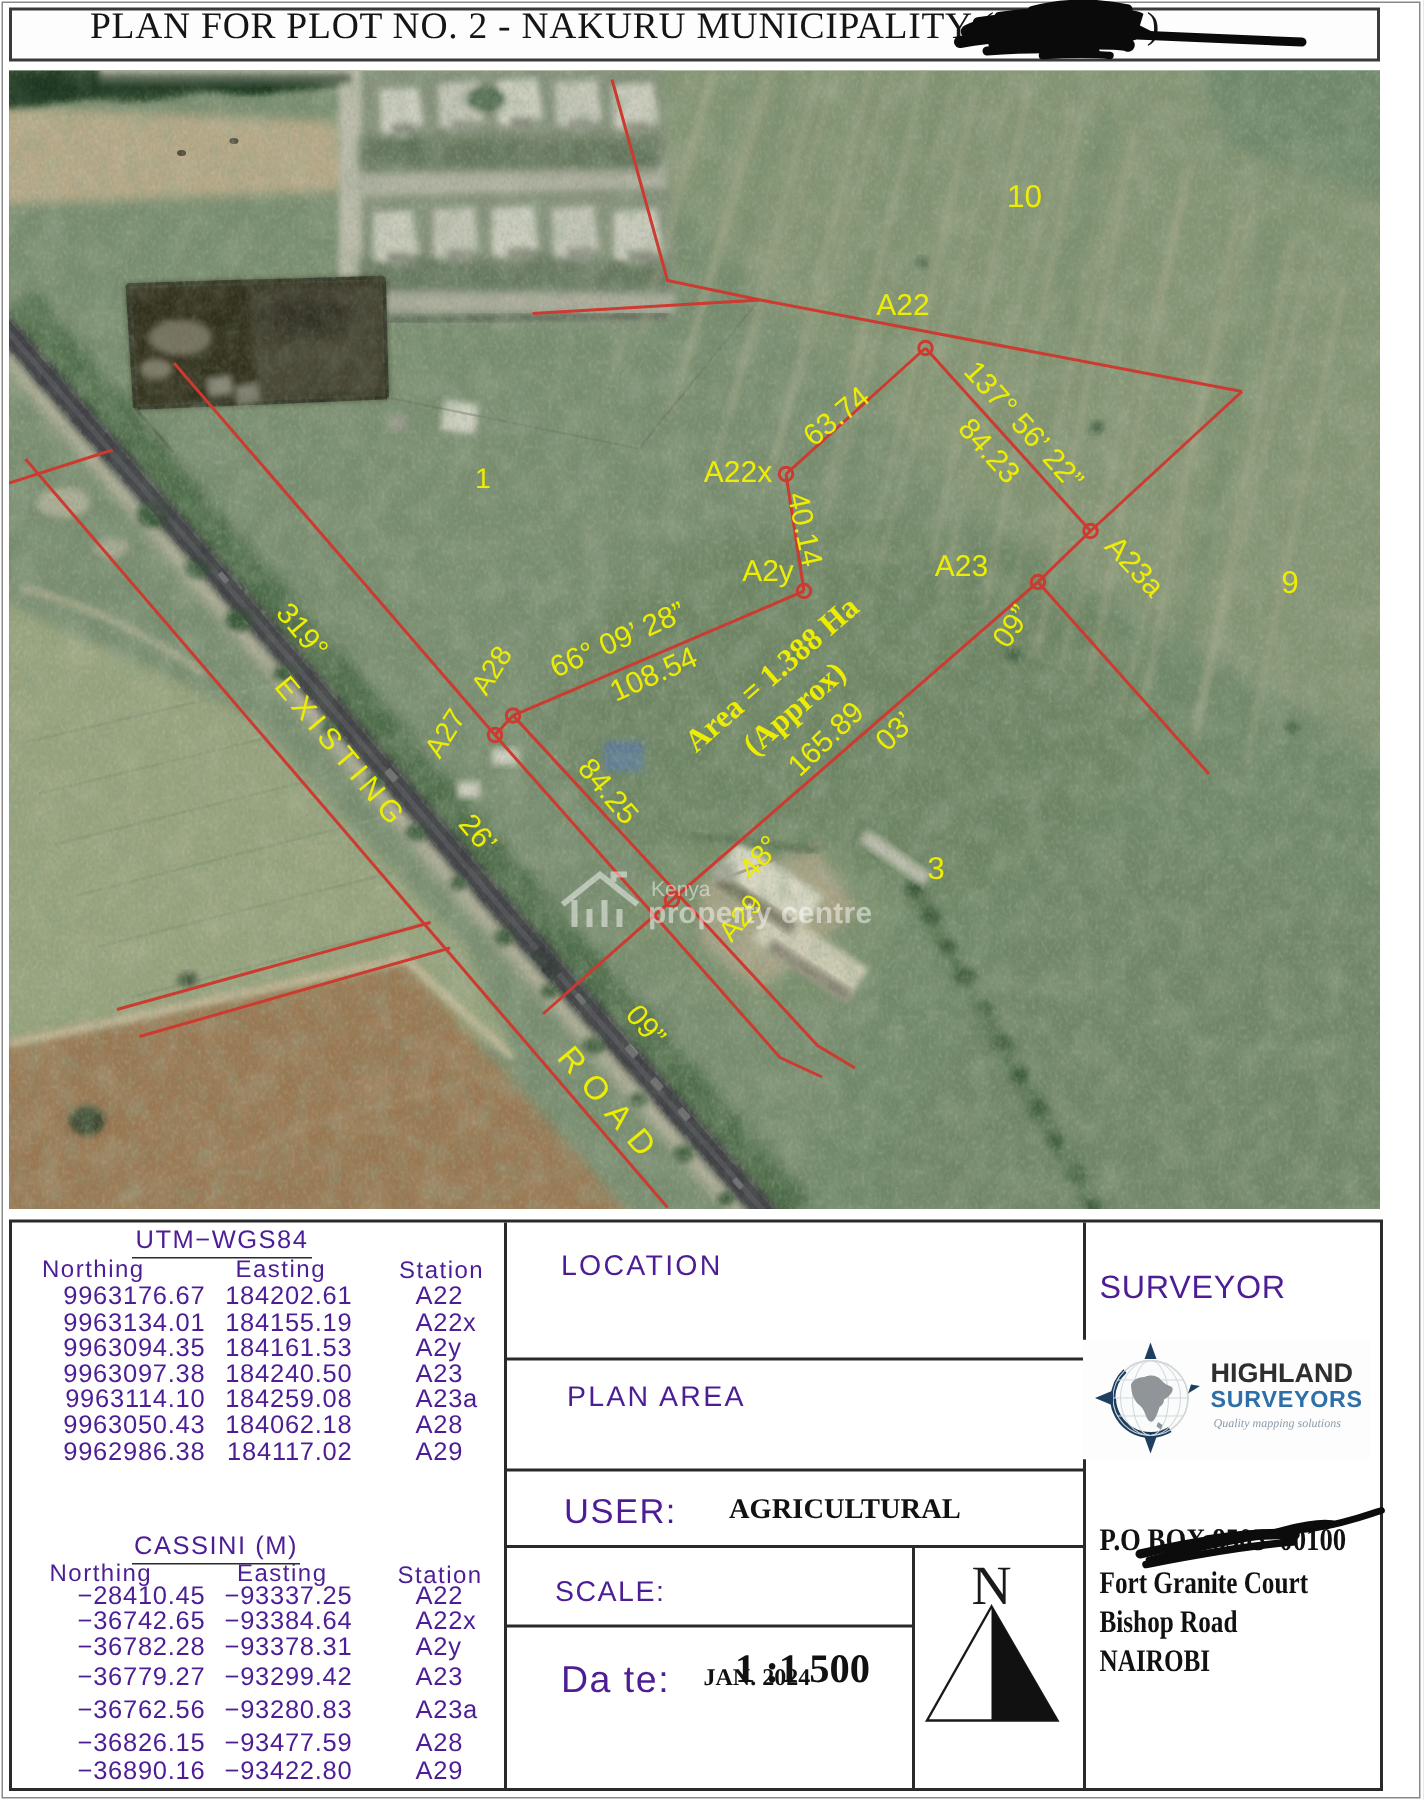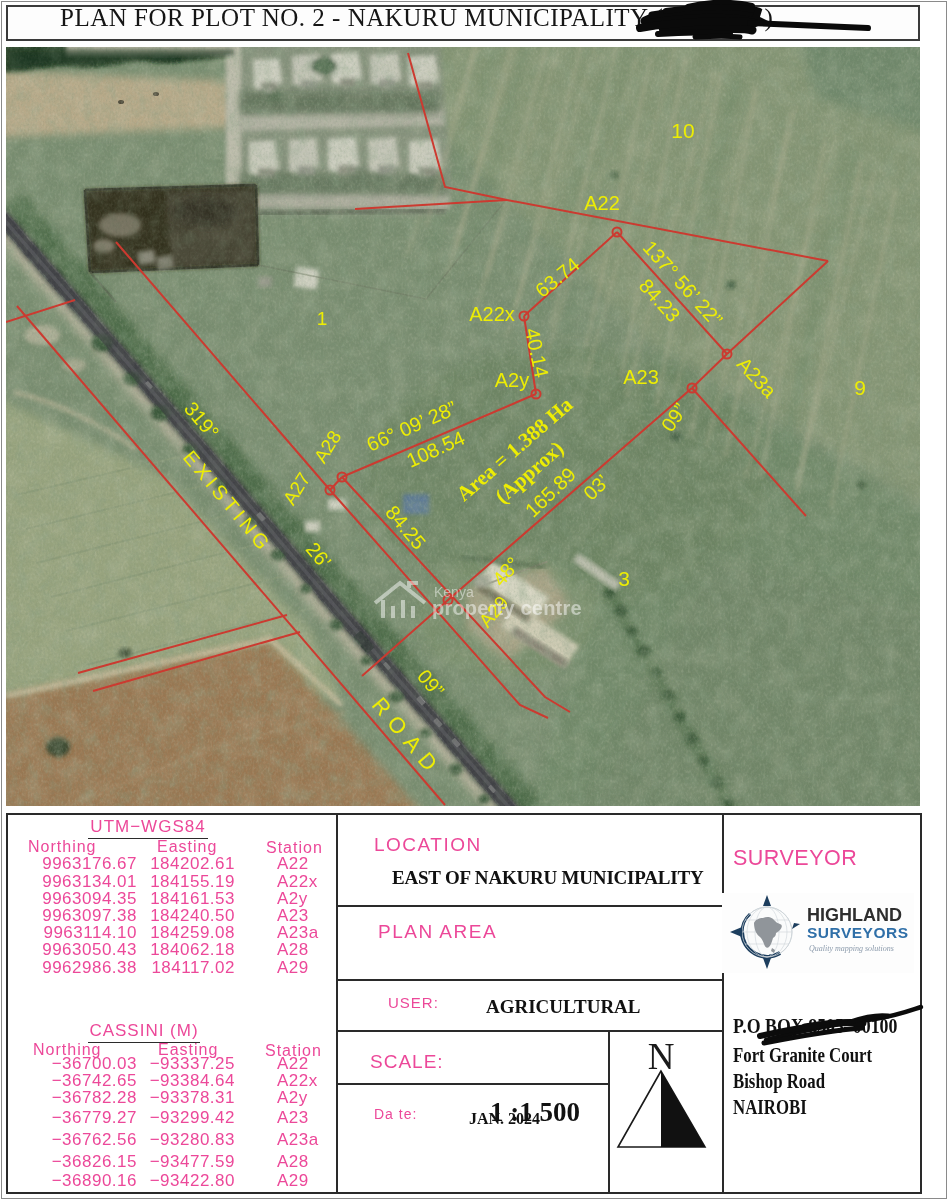--- a/index.html
+++ b/index.html
@@ -2,21 +2,21 @@
 <html><head>
 <meta charset="utf-8">
 <style>
   html,body{margin:0;padding:0;background:#fff;}
   .page{position:relative;width:949px;height:1200px;background:#ffffff;overflow:hidden;
         font-family:"Liberation Sans",sans-serif;}
   .frame{position:absolute;left:1px;top:1px;width:944px;height:1196px;border:1.5px solid #8a8a8a;}
   .titlebar{position:absolute;left:6px;top:5px;width:910px;height:32px;border:2px solid #3a3a3a;background:#fdfdfd;}
   .titletext{position:absolute;left:60px;top:4px;font-family:"Liberation Serif",serif;font-size:25px;color:#151515;white-space:nowrap;letter-spacing:0.5px;}
   .panel{position:absolute;left:6px;top:813px;width:912px;height:377px;border:2px solid #2a2a2a;background:#fff;}
-  .cad{font-family:"Liberation Sans",sans-serif;color:#ec4899;}
+  .cad{font-family:"Liberation Sans",sans-serif;color:#4c1d95;}
   .serif{font-family:"Liberation Serif",serif;color:#111;}
   .abs{position:absolute;white-space:nowrap;}
   .vline{position:absolute;background:#2a2a2a;width:2px;}
   .hline{position:absolute;background:#2a2a2a;height:2px;}
   .r{left:0;width:330px;font-size:17px;letter-spacing:0.5px;}
   .r .c1{position:absolute;left:16px;width:121px;text-align:right;display:inline-block;}
   .r .c2{position:absolute;left:130px;width:105px;text-align:right;display:inline-block;}
   .r .c3{position:absolute;left:277px;display:inline-block;}
 </style>
 </head>
@@ -530,21 +530,21 @@
 
 <div id="cassini">
 
 <div class="abs cad" style="left:88px;top:1021px;width:112px;text-align:center;font-size:17px;letter-spacing:1px;border-bottom:1.5px solid #2b2b2b;padding-bottom:1px">CASSINI (M)</div>
 
 <div class="abs cad" style="left:33px;top:1041px;font-size:16px;letter-spacing:1px">Northing</div>
 <div class="abs cad" style="left:158px;top:1041px;font-size:16px;letter-spacing:1px">Easting</div>
 <div class="abs cad" style="left:265px;top:1042px;font-size:16px;letter-spacing:1px">Station</div>
 
 <div class="abs cad r" style="top:1054px">
-        <span class="c1">−36700.03</span>
+        <span class="c1">−28410.45</span>
         <span class="c2">−93337.25</span>
         <span class="c3">A22</span>
       </div>
 <div class="abs cad r" style="top:1071px">
         <span class="c1">−36742.65</span>
         <span class="c2">−93384.64</span>
         <span class="c3">A22x</span>
       </div>
 <div class="abs cad r" style="top:1088px">
         <span class="c1">−36782.28</span>
@@ -568,34 +568,33 @@
       </div>
 <div class="abs cad r" style="top:1171px">
         <span class="c1">−36890.16</span>
         <span class="c2">−93422.80</span>
         <span class="c3">A29</span>
       </div>
 </div>
 
 <div class="abs cad" style="left:374px;top:834px;font-size:19px;letter-spacing:1.5px">LOCATION</div>
 
-<div class="abs serif" style="left:392px;top:867px;font-size:19px;font-weight:bold;letter-spacing:-0.2px">EAST OF NAKURU MUNICIPALITY</div>
 
 <div class="abs cad" style="left:378px;top:921px;font-size:19px;letter-spacing:1.5px">PLAN AREA</div>
 
 
-<div class="abs cad" style="left:388px;top:994px;font-size:15px;letter-spacing:1px">USER:</div>
+<div class="abs cad" style="left:376px;top:994px;font-size:23px;letter-spacing:1px">USER:</div>
 
 <div class="abs serif" style="left:486px;top:996px;font-size:19px;font-weight:bold">AGRICULTURAL</div>
 
 <div class="abs cad" style="left:370px;top:1051px;font-size:19px;letter-spacing:1px">SCALE:</div>
 
 <div class="abs serif" style="left:490px;top:1097px;font-size:27px;font-weight:bold">1 :1 500</div>
 
-<div class="abs cad" style="left:374px;top:1106px;font-size:14px;letter-spacing:1px">Da te:</div>
+<div class="abs cad" style="left:374px;top:1106px;font-size:25px;letter-spacing:1px">Da te:</div>
 
 <div class="abs serif" style="left:469px;top:1110px;font-size:16px;font-weight:bold">JAN. 2024</div>
 
 <svg class="abs" style="left:608px;top:1031px" width="114" height="161" viewBox="0 0 114 161">
   <text x="53" y="38" font-family="Liberation Serif,serif" font-size="37" fill="#1a1a1a" text-anchor="middle">N</text>
   <polygon points="53,40 10,116 97,116" fill="#ffffff" stroke="#1a1a1a" stroke-width="1.6" transform="translate(0,0)"></polygon>
   <polygon points="53,40 53,116 97,116" fill="#111111"></polygon>
 </svg>
 
 <div class="abs cad" style="left:733px;top:846px;font-size:21.5px;letter-spacing:0.5px">SURVEYOR</div>

